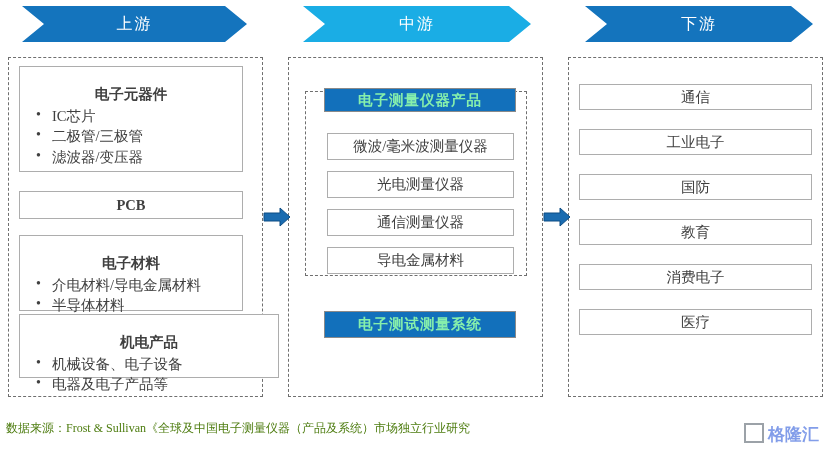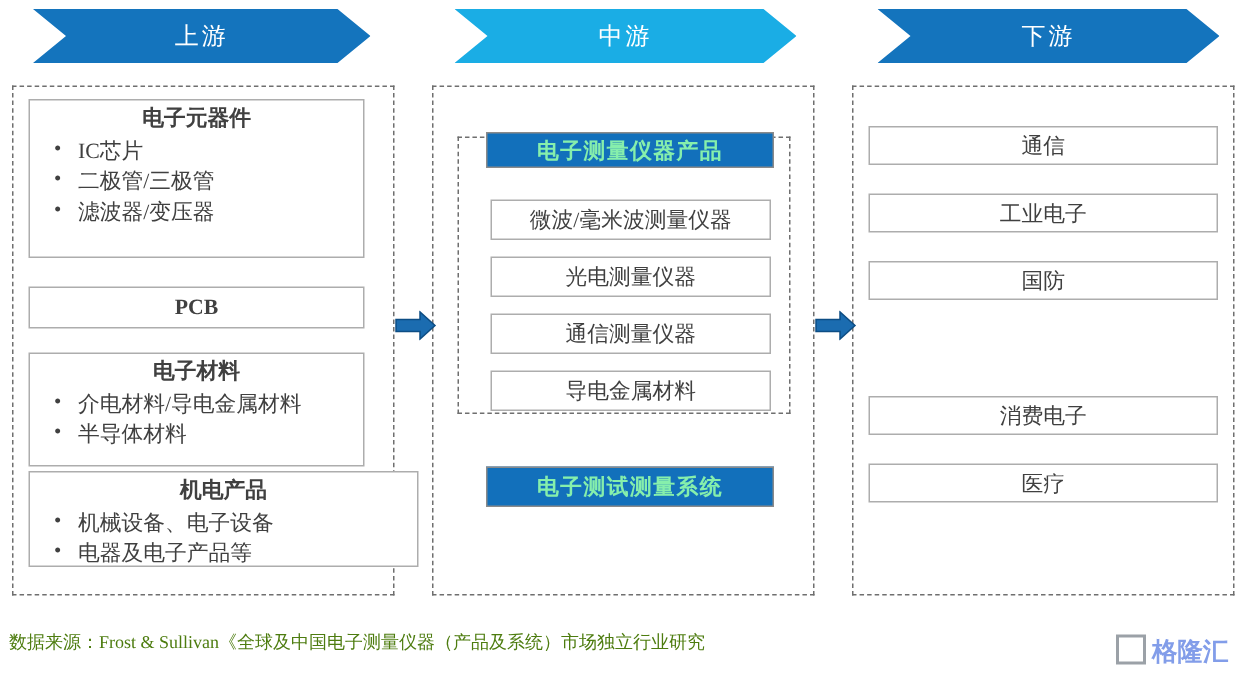--- a/index.html
+++ b/index.html
@@ -60,20 +60,21 @@
     border: 1px solid #adadad;
     background: #ffffff;
     color: #404040;
   }
   .card-title {
     text-align: center;
     font-weight: bold;
     font-size: 14.5px;
     line-height: 1.35;
     padding-top: 3px;
+    margin-top: 15px;
   }
   .bullets {
     margin: 0;
     padding: 1px 0 0 16px;
     list-style: none;
   }
   .bullets li {
     font-size: 14.5px;
     line-height: 1.42;
     position: relative;
@@ -272,20 +273,23 @@
 <div class="col col-down">
   <div class="card card-simple down-item d1">
     <span>通信</span>
   </div>
   <div class="card card-simple down-item d2">
     <span>工业电子</span>
   </div>
   <div class="card card-simple down-item d3">
     <span>国防</span>
   </div>
+  <div class="card card-simple down-item d4">
+    <span>教育</span>
+  </div>
   <div class="card card-simple down-item d5">
     <span>消费电子</span>
   </div>
   <div class="card card-simple down-item d6">
     <span>医疗</span>
   </div>
 </div>
 
 <div class="arrow arrow-1">
   <svg width="28" height="20" viewBox="0 0 28 20">

